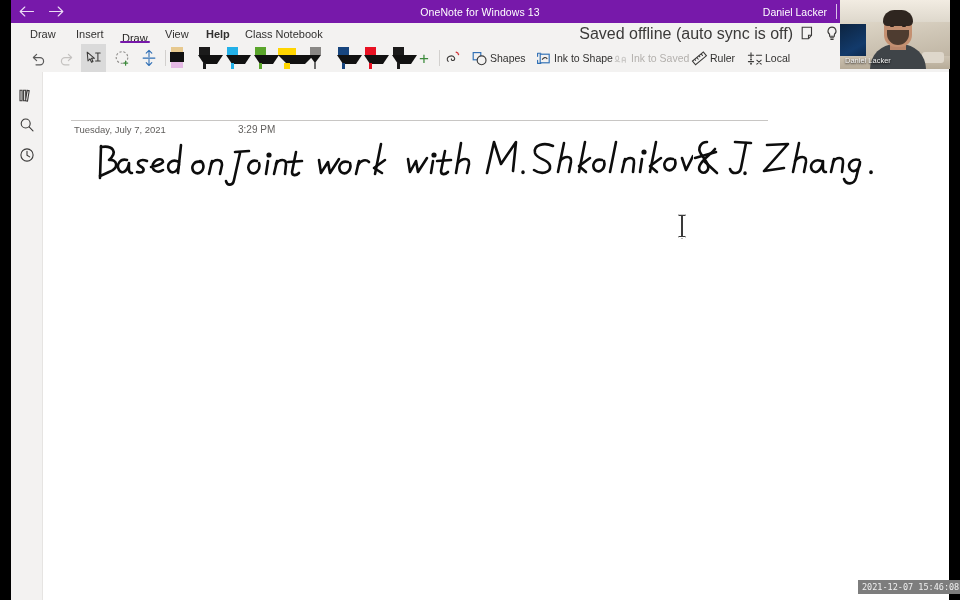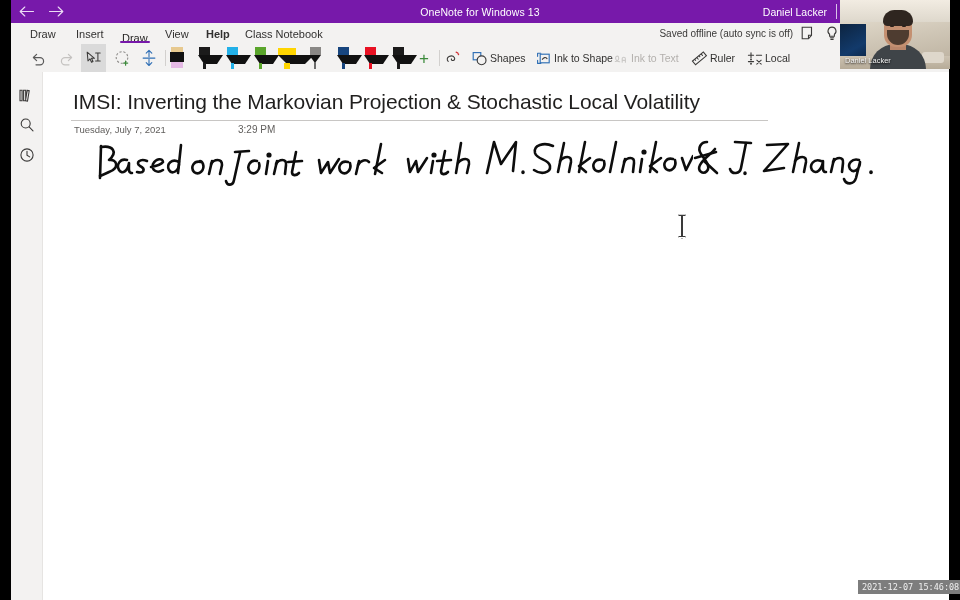--- a/index.html
+++ b/index.html
@@ -206,21 +206,21 @@
       <div class="tab" style="left:152px;">
           <span>View</span>
         </div>
       <div class="tab" style="left:193px;font-weight:bold;">
           <span>Help</span>
         </div>
       <div class="tab" style="left:232px;">
           <span>Class Notebook</span>
         </div>
 
-      <div style="position:absolute;right:156px;top:0;height:21px;display:flex;align-items:center;font-size:10px;color:#3b3a39;white-space:nowrap;">Saved offline (auto sync is off)</div>
+      <div style="position:absolute;right:156px;top:0;height:21px;display:flex;align-items:center;font-size:16px;color:#3b3a39;white-space:nowrap;">Saved offline (auto sync is off)</div>
 
       <div style="position:absolute;right:134px;top:3px;">
         <svg width="14" height="15" viewBox="0 0 14 15">
             <path d="M1.2 1.2h9.3v8.2l-3 3.4H1.2z" fill="none" stroke="#3b3a39" stroke-width="1.1"></path>
             <path d="M10.3 9.3H7.5v3.3" fill="none" stroke="#3b3a39" stroke-width="1.1"></path>
           </svg>
       </div>
       <div style="position:absolute;right:110px;top:3px;">
         <svg width="14" height="15" viewBox="0 0 14 15">
             <path d="M7 1.1a4 4 0 0 0-2.4 7.2v1.9h4.8V8.3A4 4 0 0 0 7 1.1z" fill="none" stroke="#3b3a39" stroke-width="1.1"></path>
@@ -364,21 +364,21 @@
         </svg>
       </div>
       <div class="tlabel" style="left:543px;">Ink to Shape</div>
 
       <div class="tbtn" style="left:601px;width:17px;opacity:.45;">
         <svg width="16" height="15" viewBox="0 0 16 15">
           <path d="M2.2 10.5c2-.2 3.5-1.6 3.5-3.5 0-1.1-.6-1.9-1.5-1.9-1 0-1.6.9-1.6 2 0 2 1.9 3.6 4.1 3.6" fill="none" stroke="#9b9996" stroke-width="1.1" stroke-linecap="round"></path>
           <path d="M9.2 11.2V7.8c0-1 .7-1.6 1.6-1.6s1.6.6 1.6 1.6v3.4M9.6 9.4h2.9" fill="none" stroke="#9b9996" stroke-width="1.1" stroke-linecap="round"></path>
         </svg>
       </div>
-      <div class="tlabel dim" style="left:620px;">Ink to Text</div>
+      <div class="tlabel dim" style="left:620px;">Ink to Saved</div>
 
       <div class="tbtn" style="left:680px;width:17px;">
         <svg width="17" height="15" viewBox="0 0 17 15">
           <g transform="rotate(-40 8.5 7.5)">
             <rect x="1.4" y="5" width="14.2" height="4.8" fill="none" stroke="#3b3a39" stroke-width="1.1"></rect>
             <path d="M4.3 5v1.9M7.1 5v2.6M9.9 5v1.9M12.7 5v2.6" stroke="#3b3a39" stroke-width=".95"></path>
           </g>
         </svg>
       </div>
       <div class="tlabel" style="left:699px;">Ruler</div>
@@ -410,21 +410,20 @@
       </div>
       <div class="railbtn" style="top:68px;">
         <svg width="16" height="16" viewBox="0 0 16 16">
           <circle cx="8" cy="8" r="6.1" fill="none" stroke="#3b3a39" stroke-width="1.1"></circle>
           <path d="M8 4.3V8.2l2.7 1.7" fill="none" stroke="#3b3a39" stroke-width="1.1" stroke-linecap="round" stroke-linejoin="round"></path>
         </svg>
       </div>
     </div>
 
     <div id="canvas">
-      <div id="page-title">IMSI: Inverting the Markovian Projection &amp; Stochastic Local Volatility</div>
       <div id="title-rule"></div>
       <div id="page-date">Tuesday, July 7, 2021</div>
       <div id="page-time">3:29 PM</div>
 
       <div id="ink" title="Based on joint work with M. Shkolnikov &amp; J. Zhang.">
         <svg width="600" height="60" viewBox="0 0 600 60" aria-hidden="true">
           <g fill="none" stroke="#0d0d0d" stroke-width="2.6" stroke-linecap="round" stroke-linejoin="round">
 
             <path d="M8 6 L7 38"></path>
             <path d="M8 7 C20 5, 25 12, 16 20 C24 19, 27 28, 16 32 C12 34, 9 35, 7 36"></path>

